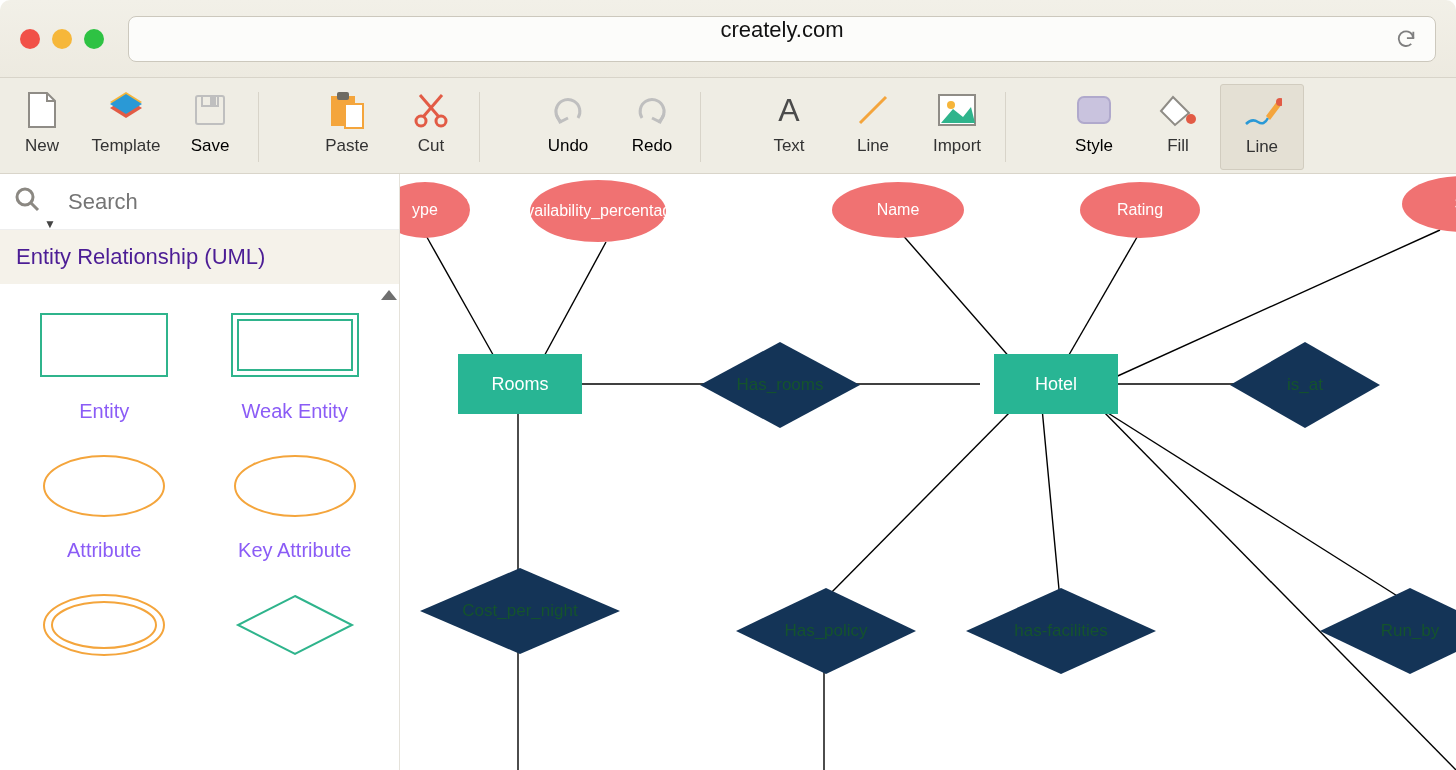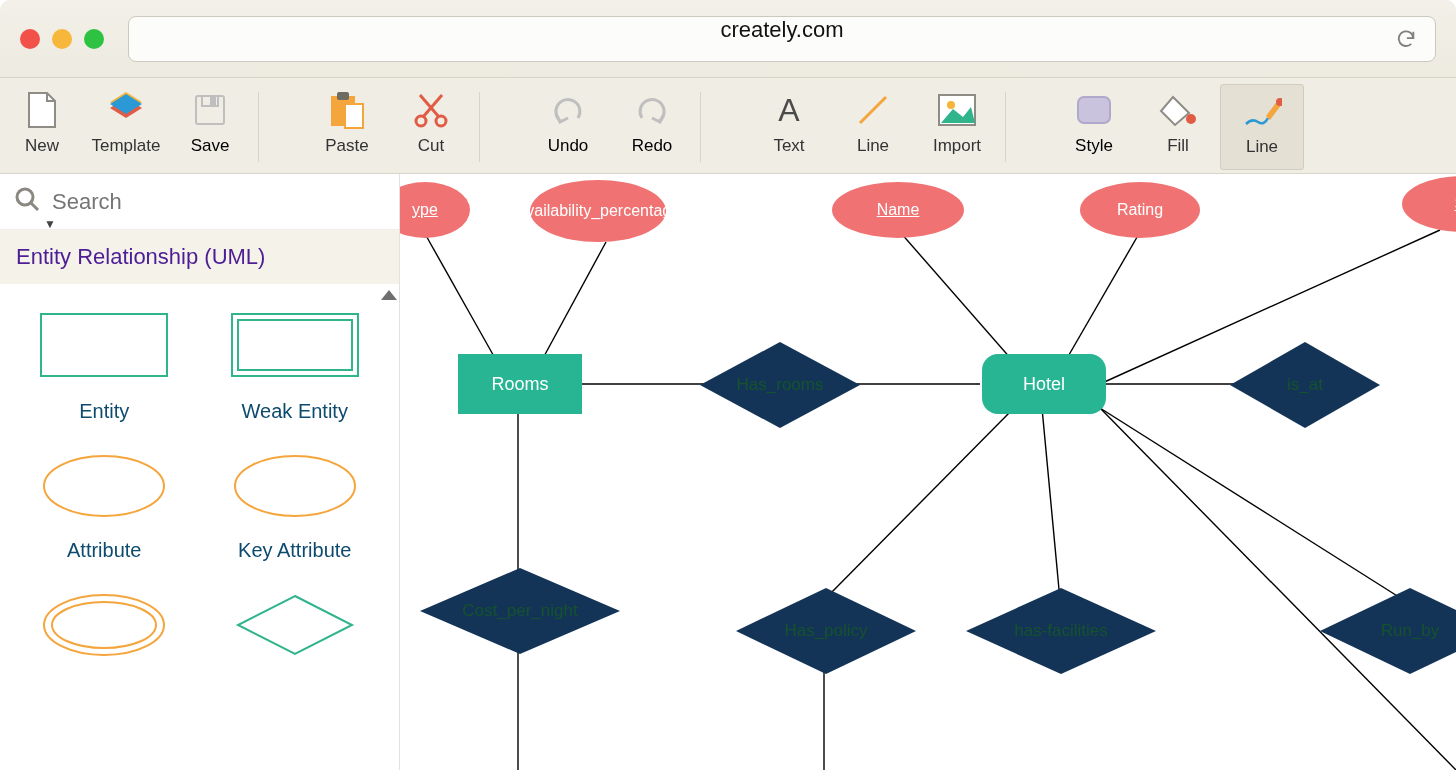--- a/index.html
+++ b/index.html
@@ -20,36 +20,36 @@
   .tool-btn { width:84px; height:86px; display:flex; flex-direction:column; align-items:center; justify-content:flex-start; padding-top:6px; gap:6px; font-size:17px; color:#333; }
   .tool-btn .ico { width:40px; height:40px; display:flex; align-items:center; justify-content:center; }
   .tool-sep { width:1px; height:70px; background:#d8d4c9; margin:8px 6px 0 6px;}
   .tool-btn.disabled { color:#000000; }
   .tool-btn.selected { background:#e4e0d4; border:1px solid #d1ccbf; border-radius:3px; }
   .tool-spacer { flex:0 0 40px; }
 
   
   .workspace { display:flex; height:596px; }
   .left-panel { width:400px; background:#fff; display:flex; flex-direction:column; border-right:1px solid #e5e2da; font-size:20px; color:#222; }
-  .search-row { display:flex; align-items:center; gap:12px; padding:23px 14px; height:56px; border-bottom:1px solid #eee; position:relative; background:#fff;}
+  .search-row { display:flex; align-items:center; gap:28px; padding:23px 14px; height:56px; border-bottom:1px solid #eee; position:relative; background:#fff;}
   .search-row .sicon{ color:#9c9c9c; }
   .search-row input{ border:none; outline:none; font-size:22px; color:#a8a5a0; background:transparent; width:100%;}
   .search-drop-caret{ position:absolute; left:44px; bottom:-2px; font-size:12px; color:#444;}
   .cat-header { background:#f5f2ea; padding:14px 16px; font-size:22px; color:#4c1d95; }
   .shape-grid { flex:1; display:grid; grid-template-columns:1fr 1fr; gap:28px 10px; padding:28px 14px 0 14px; position:relative; overflow:hidden;}
-  .shape-cell { display:flex; flex-direction:column; align-items:center; gap:18px; font-size:20px; color:#0c4a6e;}
+  .shape-cell { display:flex; flex-direction:column; align-items:center; gap:18px; font-size:20px; color:#8b5cf6;}
   .shape-prev { width:130px; height:70px; display:flex; align-items:center; justify-content:center;}
   .scroll-arrow { position:absolute; right:2px; top:6px; width:0;height:0;border-left:8px solid transparent;border-right:8px solid transparent;border-bottom:10px solid #6f6f6f;}
   .shape-scroll{ position:relative;}
 
   
   .canvas { flex:1; position:relative; background:#fff; overflow:hidden;}
   .entity-box { position:absolute; background:#28b594; color:#fff; display:flex; align-items:center; justify-content:center; font-size:18px; }
   .attr-ellipse { position:absolute; background:#f07272; color:#fff; border-radius:50%; display:flex; align-items:center; justify-content:center; font-size:16px; text-align:center; line-height:1.15;}
-  .attr-ellipse.key span{ text-decoration:underline; }
+  .attr-ellipse.key span{ }
   .diamond-wrap { position:absolute; }
   .diamond-label { position:absolute; inset:0; display:flex; align-items:center; justify-content:center; color:#14532d; font-size:17px; white-space:nowrap;}
   svg.edges { position:absolute; inset:0; width:100%; height:100%; }
   svg.edges line{ stroke:#000; stroke-width:1.4; }
 </style>
 </head>
 <body>
 
 <div class="browser-chrome">
   <div class="traffic-lights">
@@ -310,21 +310,21 @@
     <div class="attr-ellipse" style="left:680px; top:8px; width:120px; height:56px;">
         <span>Rating</span>
       </div>
     <div class="attr-ellipse key" style="left:1002px; top:2px; width:120px; height:56px;">
         <span>St</span>
       </div>
 
     <div class="entity-box" style="left:58px; top:180px; width:124px; height:60px;">
         <span>Rooms</span>
       </div>
-    <div class="entity-box" style="left:582px; top:180px; width:124px; height:60px;border-radius:16px;">
+    <div class="entity-box" style="left:594px; top:180px; width:124px; height:60px;">
         <span>Hotel</span>
       </div>
 
     <div class="diamond-wrap" style="left:300px; top:168px; width:160px; height:86px;">
       <svg width="160" height="86">
           <polygon points="80,0 160,43 80,86 0,43" fill="#143457"></polygon>
         </svg>
       <div class="diamond-label">
           <span>Has_rooms</span>
         </div>

